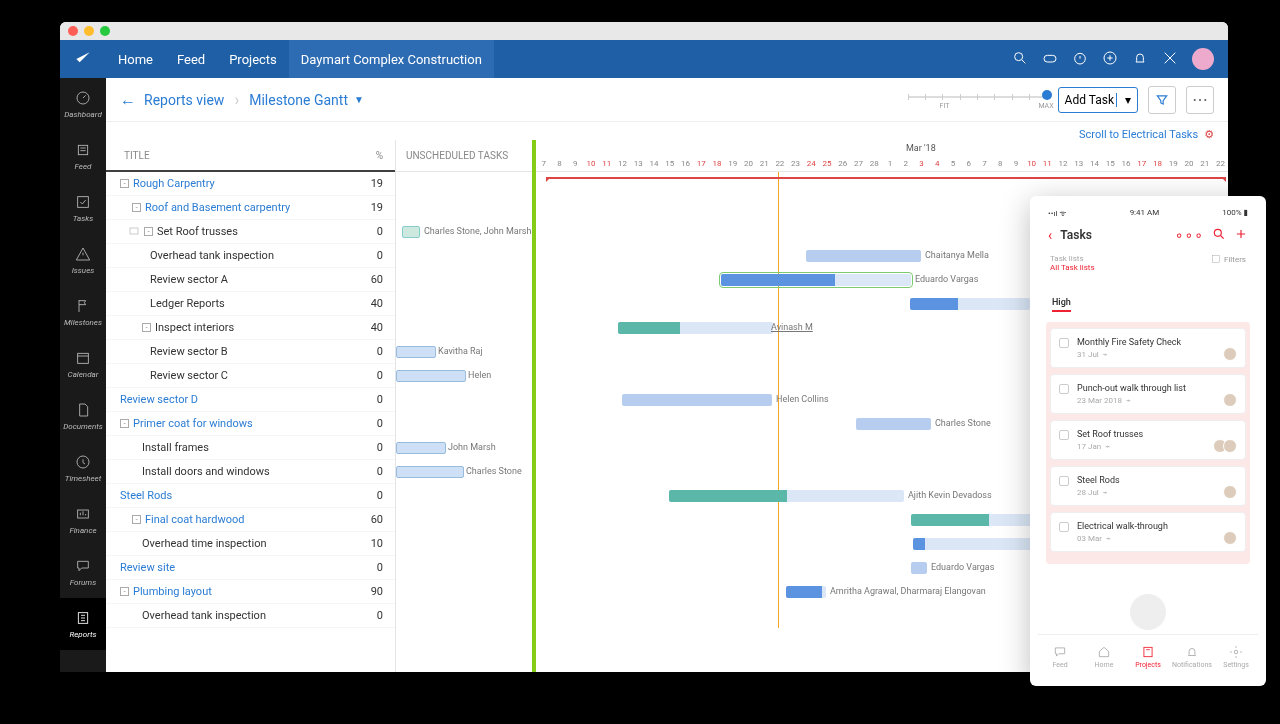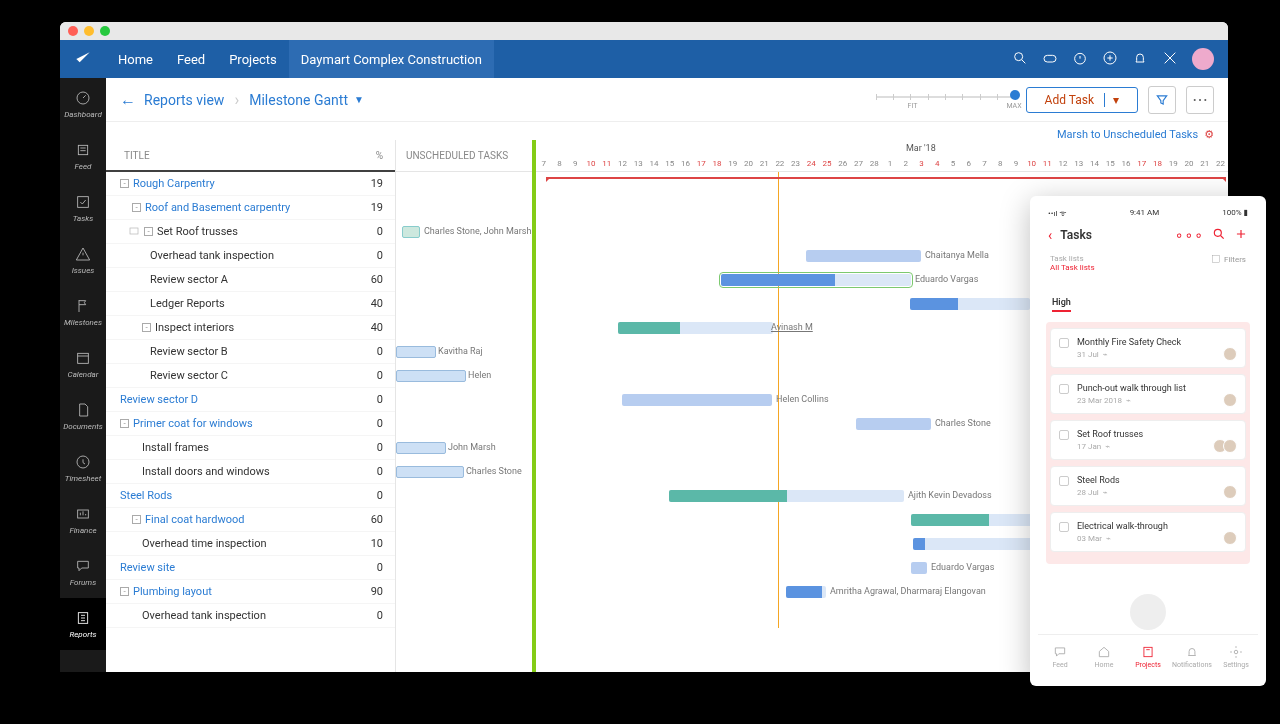--- a/index.html
+++ b/index.html
@@ -30,21 +30,21 @@
 .chev { color:#ccc; margin:0 10px; }
 .crumb-current { color:#2b7cd3; font-size:14px; display:flex; align-items:center; gap:6px; cursor:pointer;}
 .toolbar-right { margin-left:auto; display:flex; align-items:center; gap:10px; }
 .zoom-slider { width:140px; height:24px; position:relative; }
 .zoom-slider .track{position:absolute;top:8px;left:0;right:0;height:2px;background:#ddd;}
 .zoom-slider .handle{position:absolute;right:-4px;top:2px;width:10px;height:10px;border-radius:50%;background:#2b7cd3;}
 .zoom-slider .lbl{position:absolute;top:14px;font-size:7px;color:#999;padding-left:32px;}
 .zoom-slider .lbl.l{left:0;} .zoom-slider .lbl.r{right:-6px;}
 .zoom-ticks{position:absolute;top:6px;left:0;right:0;display:flex;justify-content:space-between;}
 .zoom-ticks span{width:1px;height:6px;background:#ccc;}
-.btn-add { border:1px solid #2b7cd3; color:#c2410c; background:#fff; padding:5px 18px; font-size:12px; border-radius:3px; display:flex; align-items:center; gap:8px; cursor:pointer;}
+.btn-add { border:1px solid #2b7cd3; color:#000000; background:#fff; padding:5px 6px; font-size:12px; border-radius:3px; display:flex; align-items:center; gap:0; cursor:pointer;}
 .btn-add .split{border-left:1px solid #2b7cd3;padding-left:8px;margin-left:2px;}
 .icon-btn { width:28px; height:28px; border:1px solid #ccc; border-radius:3px; display:flex; align-items:center; justify-content:center; cursor:pointer; color:#666;}
 
 .scroll-link { position:absolute; right:14px; top:50px; font-size:11px; color:#2b7cd3; cursor:pointer; display:flex; align-items:center; gap:6px;}
 .scroll-link .gear{color:#d44;}
 
 .gantt-wrap { flex:1; display:flex; overflow:hidden; margin-top:18px; }
 .task-col { width:290px; border-right:1px solid #e5e5e5; }
 .task-head { height:32px; display:flex; align-items:center; border-bottom:2px solid #404040; font-size:10px; color:#888; }
 .task-head .th-title{flex:1; padding-left:18px;}
@@ -265,21 +265,21 @@
           <div class="icon-btn">
               <svg width="14" height="14" viewBox="0 0 24 24" stroke="#2b7cd3" fill="none" stroke-width="2">
                 <path d="M4 5h16l-6 8v6l-4-2v-4z"></path>
               </svg>
             </div>
           <div class="icon-btn">⋯</div>
         </div>
       </div>
 
       <div class="scroll-link">
-        <span>Marsh to Unscheduled Tasks</span>
+        <span>Scroll to Electrical Tasks</span>
         <span class="gear">⚙</span>
       </div>
 
       <div class="gantt-wrap">
         <div class="task-col">
           <div class="task-head">
             <span class="th-title">TITLE</span>
             <span class="th-pct">%</span>
           </div>
           <div id="task-list">

